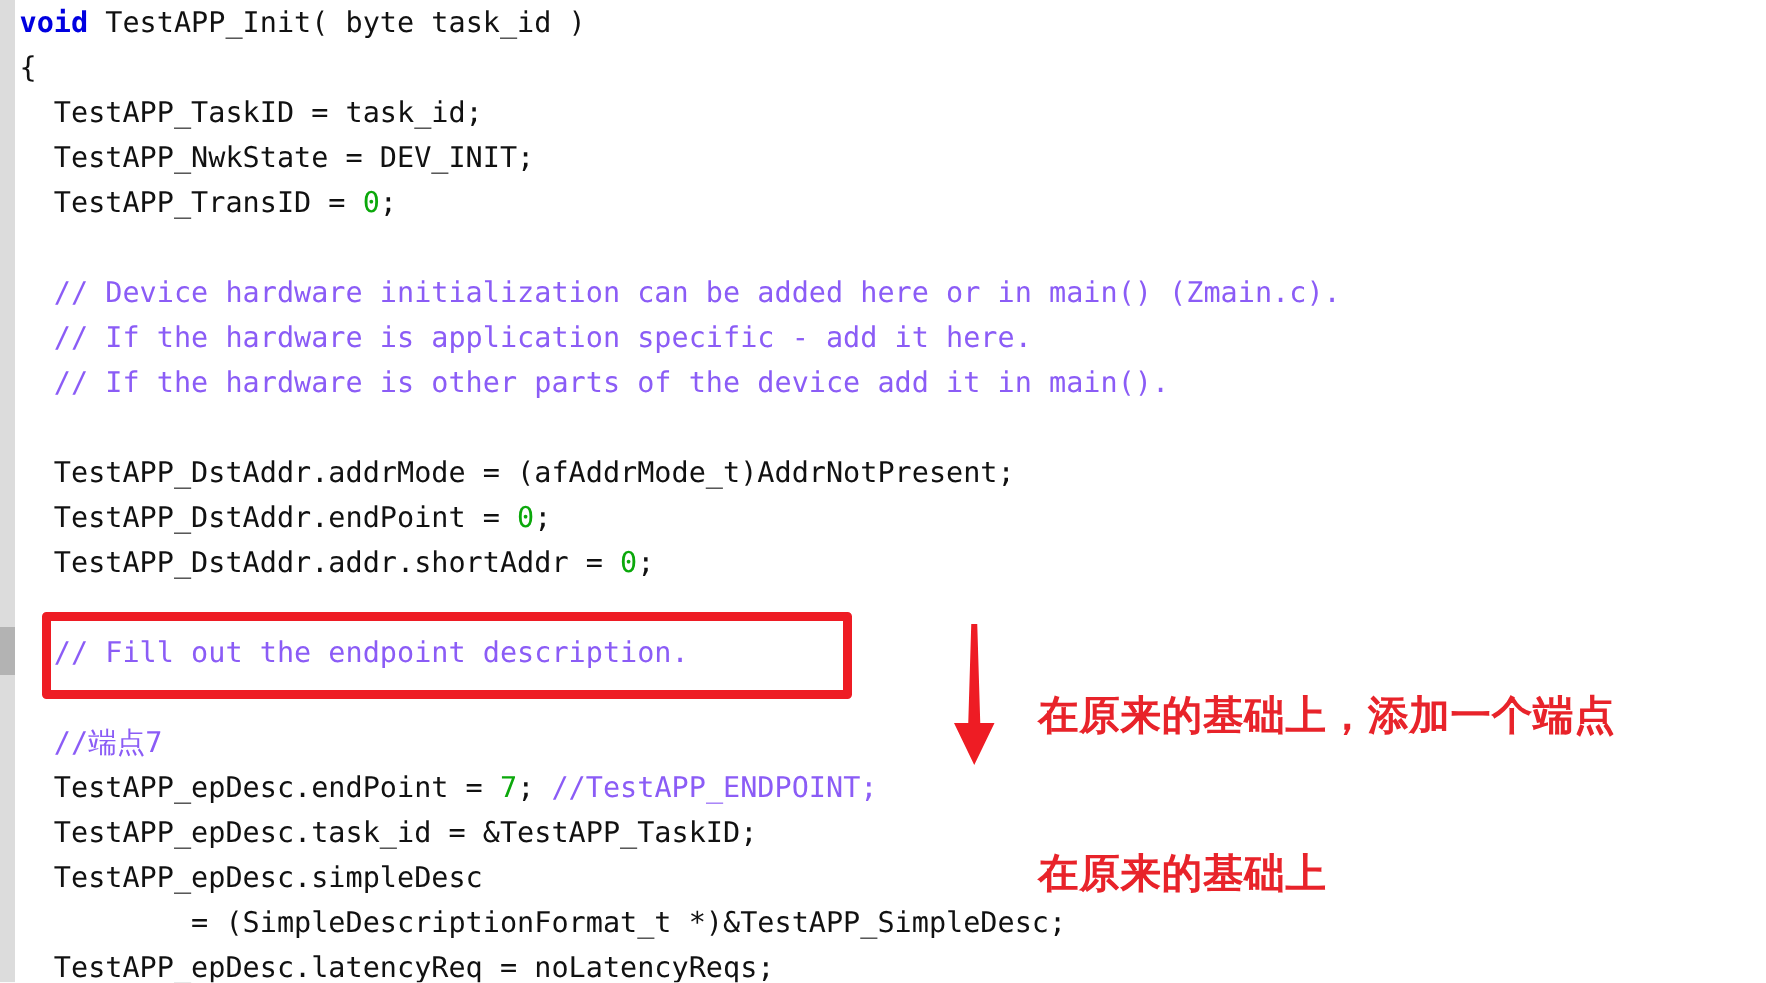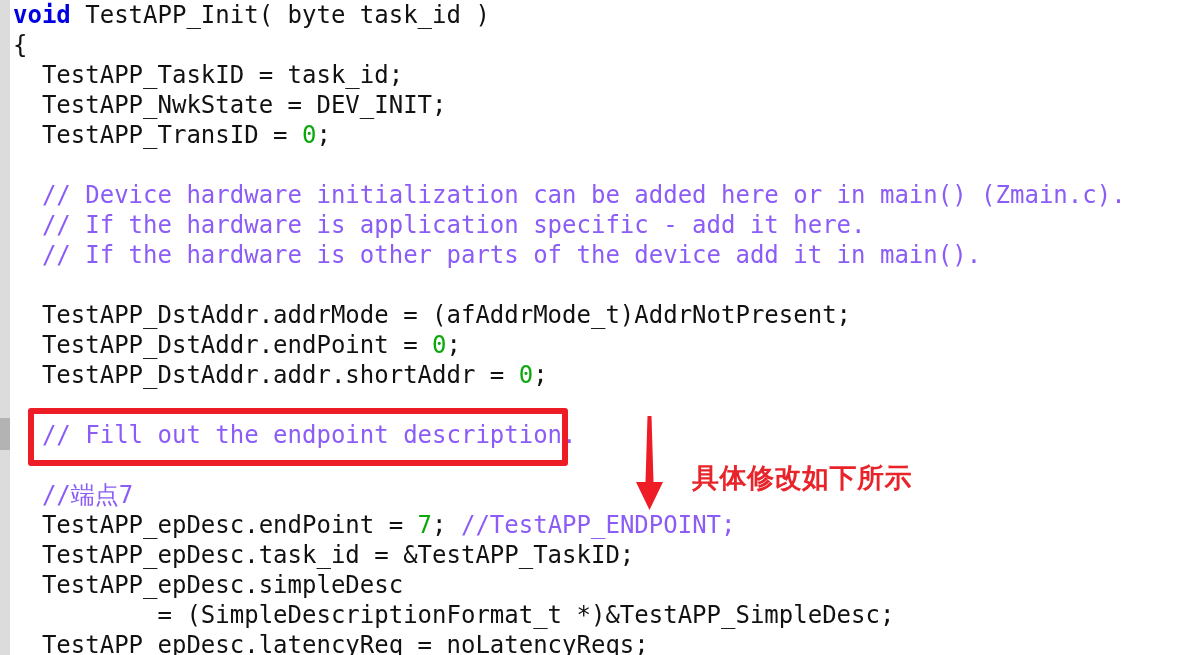--- a/index.html
+++ b/index.html
@@ -35,21 +35,21 @@
     background: #b3b3b3;
   }
   
   .code {
     position: absolute;
     left: 13px;
     top: 0;
     width: 1160px;
     height: 655px;
     font-family: "DejaVu Sans Mono", "Liberation Mono", monospace;
-    font-size: 24px;
+    font-size: 19px;
     line-height: 30px;
     color: #111111;
     white-space: pre;
     letter-spacing: 0px;
   }
   .code .line {
     height: 30px;
     white-space: pre;
   }
   .kw      { color: #0000e0; font-weight: bold; }
@@ -106,16 +106,17 @@
 
   <div class="hl-box"></div>
 
   <div class="arrow">
     <svg width="60" height="105" viewBox="0 0 60 105" xmlns="http://www.w3.org/2000/svg">
       <path d="M 27.5 6 L 31.5 6 L 33.5 72 L 43 72 L 29.5 100 L 16 72 L 25.5 72 Z" fill="#ee1c24"></path>
     </svg>
   </div>
 
   <div class="note">
-    <div>具体修改如下所示</div>
+    <div>在原来的基础上，添加一个端点</div>
+    <div>在原来的基础上</div>
   </div>
 
 </div>
 
 </body></html>

